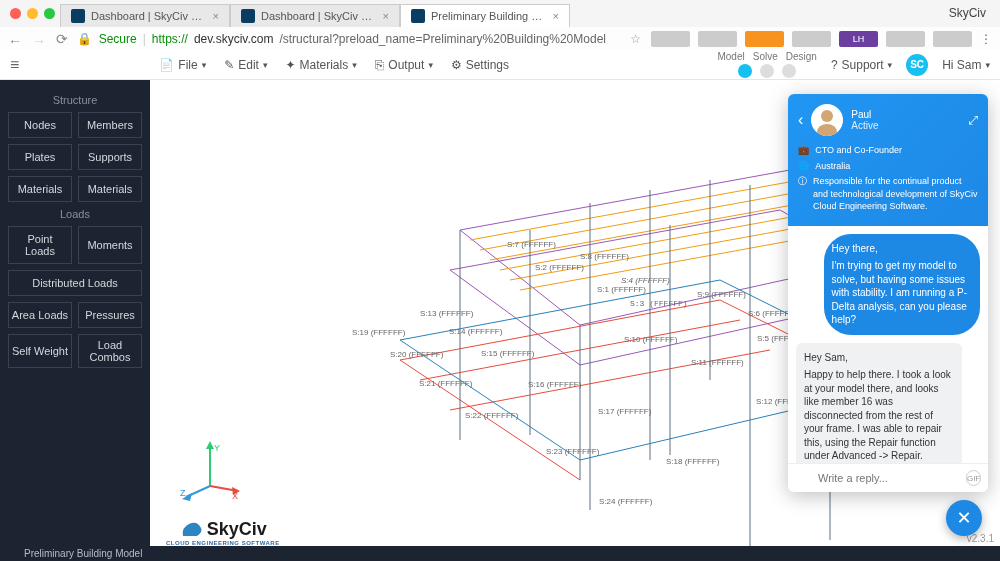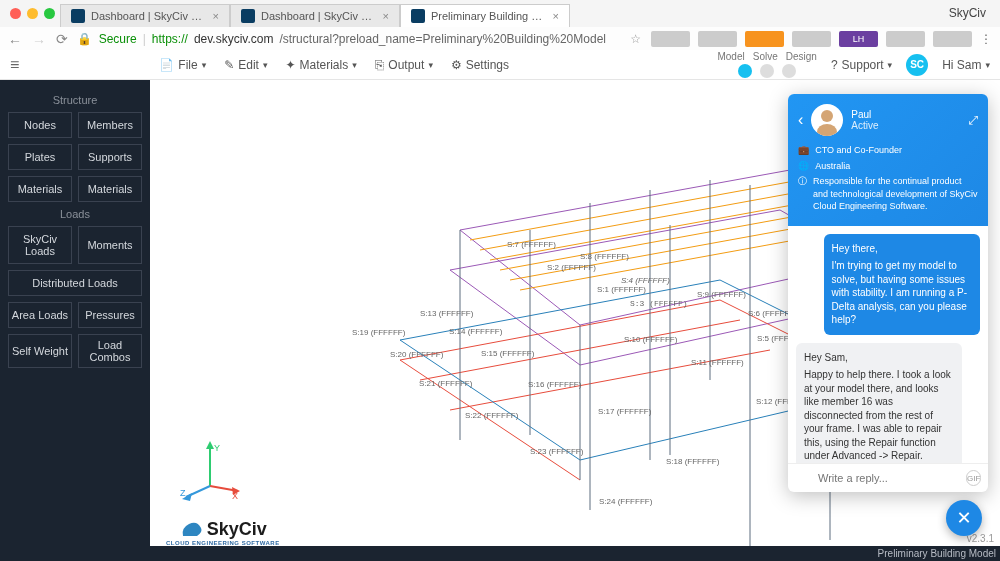--- a/index.html
+++ b/index.html
@@ -59,29 +59,29 @@
 .chat-top-row { display: flex; align-items: center; gap: 8px; }
 .chat-back { font-size: 16px; cursor: pointer; }
 .chat-avatar { width: 32px; height: 32px; border-radius: 50%; background: #fff; overflow: hidden; display: flex; align-items: center; justify-content: center; }
 .chat-name { font-size: 10px; font-weight: 400; }
 .chat-status { font-size: 10px; opacity: .85; }
 .chat-expand { margin-left: auto; font-size: 12px; cursor: pointer; }
 .chat-meta { margin-top: 8px; font-size: 9px; line-height: 1.4; }
 .chat-meta-row { display: flex; gap: 6px; align-items: flex-start; margin-bottom: 3px; }
 .chat-body { flex: 1; padding: 8px; overflow-y: auto; display: flex; flex-direction: column; gap: 8px; }
 .msg { padding: 8px; border-radius: 6px; font-size: 10px; line-height: 1.35; }
-.msg.user { background: #1e88e5; color: #fff; align-self: flex-end; max-width: 85%; }
+.msg.user { background: #1e88e5; color: #fff; align-self: flex-end; max-width: 85%; border-radius: 27px; }
 .msg.agent { background: #f0f1f3; color: #333; align-self: flex-start; max-width: 90%; }
 .chat-input-row { border-top: 1px solid #eee; padding: 6px 8px; display: flex; align-items: center; gap: 6px; }
 .chat-input { flex: 1; border: none; font-size: 11px; color: #888; outline: none; margin-left: 22px; }
 .chat-icon-btn { width: 18px; height: 16px; border: 1px solid #ccc; border-radius: 8px; font-size: 8px; display: flex; align-items: center; justify-content: center; color: #999; cursor: pointer; }
 
 .chat-fab { position: absolute; right: 18px; bottom: 25px; width: 36px; height: 36px; border-radius: 50%; background: #1e88e5; color: #fff; display: flex; align-items: center; justify-content: center; font-size: 18px; cursor: pointer; box-shadow: 0 3px 10px rgba(0,0,0,.3); }
 
-.bottom-bar { position: absolute; bottom: 0; left: 0; right: 0; height: 15px; background: #1b2430; color: #b7bcc5; display: flex; align-items: center; justify-content: flex-end; padding: 0 4px; font-size: 10px; }
+.bottom-bar { position: absolute; bottom: 0; left: 0; right: 0; height: 15px; background: #1b2430; color: #b7bcc5; display: flex; align-items: center; padding: 0 24px; font-size: 10px; }
 
 .caret { font-size: 9px; }
 </style>
 </head>
 <body>
 
 <div class="chrome-top">
   <div class="window-dots">
     <span class="dot red"></span>
     <span class="dot yellow"></span>
@@ -193,21 +193,21 @@
   <div class="btn-grid">
     <button class="side-btn">Nodes</button>
     <button class="side-btn">Members</button>
     <button class="side-btn">Plates</button>
     <button class="side-btn">Supports</button>
     <button class="side-btn">Materials</button>
     <button class="side-btn">Materials</button>
   </div>
   <div class="sidebar-heading">Loads</div>
   <div class="btn-grid">
-    <button class="side-btn">SkyCiv Loads</button>
+    <button class="side-btn">Point Loads</button>
     <button class="side-btn">Moments</button>
     <button class="side-btn wide">Distributed Loads</button>
     <button class="side-btn">Area Loads</button>
     <button class="side-btn">Pressures</button>
     <button class="side-btn two-line">Self
 Weight</button>
     <button class="side-btn two-line">Load
 Combos</button>
   </div>
 </div>
@@ -248,42 +248,42 @@
         <path d="M380 355 L380 150"></path>
           <path d="M500 110 L500 380"></path>
           <path d="M680 120 L680 460"></path>
         <path d="M600 105 L600 495"></path>
           <path d="M520 375 L520 145"></path>
       </g>
     </g>
   </svg>
   <div id="canvas-labels">
       <span class="node-label" style="left: 405px; top: 205px; margin-left: 42px;">S:1 (FFFFFF)</span>
-      <span class="node-label" style="left: 397px; top: 183px; text-align: center;">S:2 (FFFFFF)</span>
+      <span class="node-label" style="left: 385px; top: 183px; text-align: center;">S:2 (FFFFFF)</span>
       <span class="node-label" style="left: 480px; top: 219px; font-family: Liberation Mono, monospace;">S:3 (FFFFFF)</span>
       <span class="node-label" style="left: 471px; top: 196px; font-style: italic;">S:4 (FFFFFF)</span>
       <span class="node-label" style="left: 607px; top: 254px;">S:5 (FFFFFF)</span>
       <span class="node-label" style="left: 598px; top: 229px;">S:6 (FFFFFF)</span>
       <span class="node-label" style="left: 357px; top: 160px;">S:7 (FFFFFF)</span>
       <span class="node-label" style="left: 430px; top: 172px;">S:8 (FFFFFF)</span>
       <span class="node-label" style="left: 547px; top: 210px;">S:9 (FFFFFF)</span>
       <span class="node-label" style="left: 474px; top: 255px;">S:10 (FFFFFF)</span>
       <span class="node-label" style="left: 541px; top: 278px;">S:11 (FFFFFF)</span>
       <span class="node-label" style="left: 606px; top: 317px;">S:12 (FFFFFF)</span>
       <span class="node-label" style="left: 270px; top: 229px;">S:13 (FFFFFF)</span>
       <span class="node-label" style="left: 299px; top: 247px;">S:14 (FFFFFF)</span>
       <span class="node-label" style="left: 331px; top: 269px;">S:15 (FFFFFF)</span>
       <span class="node-label" style="left: 378px; top: 300px;">S:16 (FFFFFF)</span>
       <span class="node-label" style="left: 448px; top: 327px; text-align: center;">S:17 (FFFFFF)</span>
       <span class="node-label" style="left: 516px; top: 377px;">S:18 (FFFFFF)</span>
       <span class="node-label" style="left: 202px; top: 248px;">S:19 (FFFFFF)</span>
       <span class="node-label" style="left: 240px; top: 270px;">S:20 (FFFFFF)</span>
       <span class="node-label" style="left: 269px; top: 299px;">S:21 (FFFFFF)</span>
       <span class="node-label" style="left: 315px; top: 331px;">S:22 (FFFFFF)</span>
-      <span class="node-label" style="left: 380px; top: 367px; text-align: center;">S:23 (FFFFFF)</span>
+      <span class="node-label" style="left: 396px; top: 367px; text-align: center;">S:23 (FFFFFF)</span>
       <span class="node-label" style="left: 449px; top: 417px;">S:24 (FFFFFF)</span>
     </div>
 
   <svg class="axis-gizmo" viewBox="0 0 60 60">
     <line x1="30" y1="45" x2="30" y2="5" stroke="#2ecc71" stroke-width="2"></line>
       <polygon points="30,0 26,8 34,8" fill="#2ecc71"></polygon>
     <line x1="30" y1="45" x2="58" y2="50" stroke="#e74c3c" stroke-width="2"></line>
       <polygon points="60,50 52,46 53,54" fill="#e74c3c"></polygon>
     <line x1="30" y1="45" x2="6" y2="56" stroke="#3498db" stroke-width="2"></line>
       <polygon points="2,58 12,52 10,60" fill="#3498db"></polygon>

